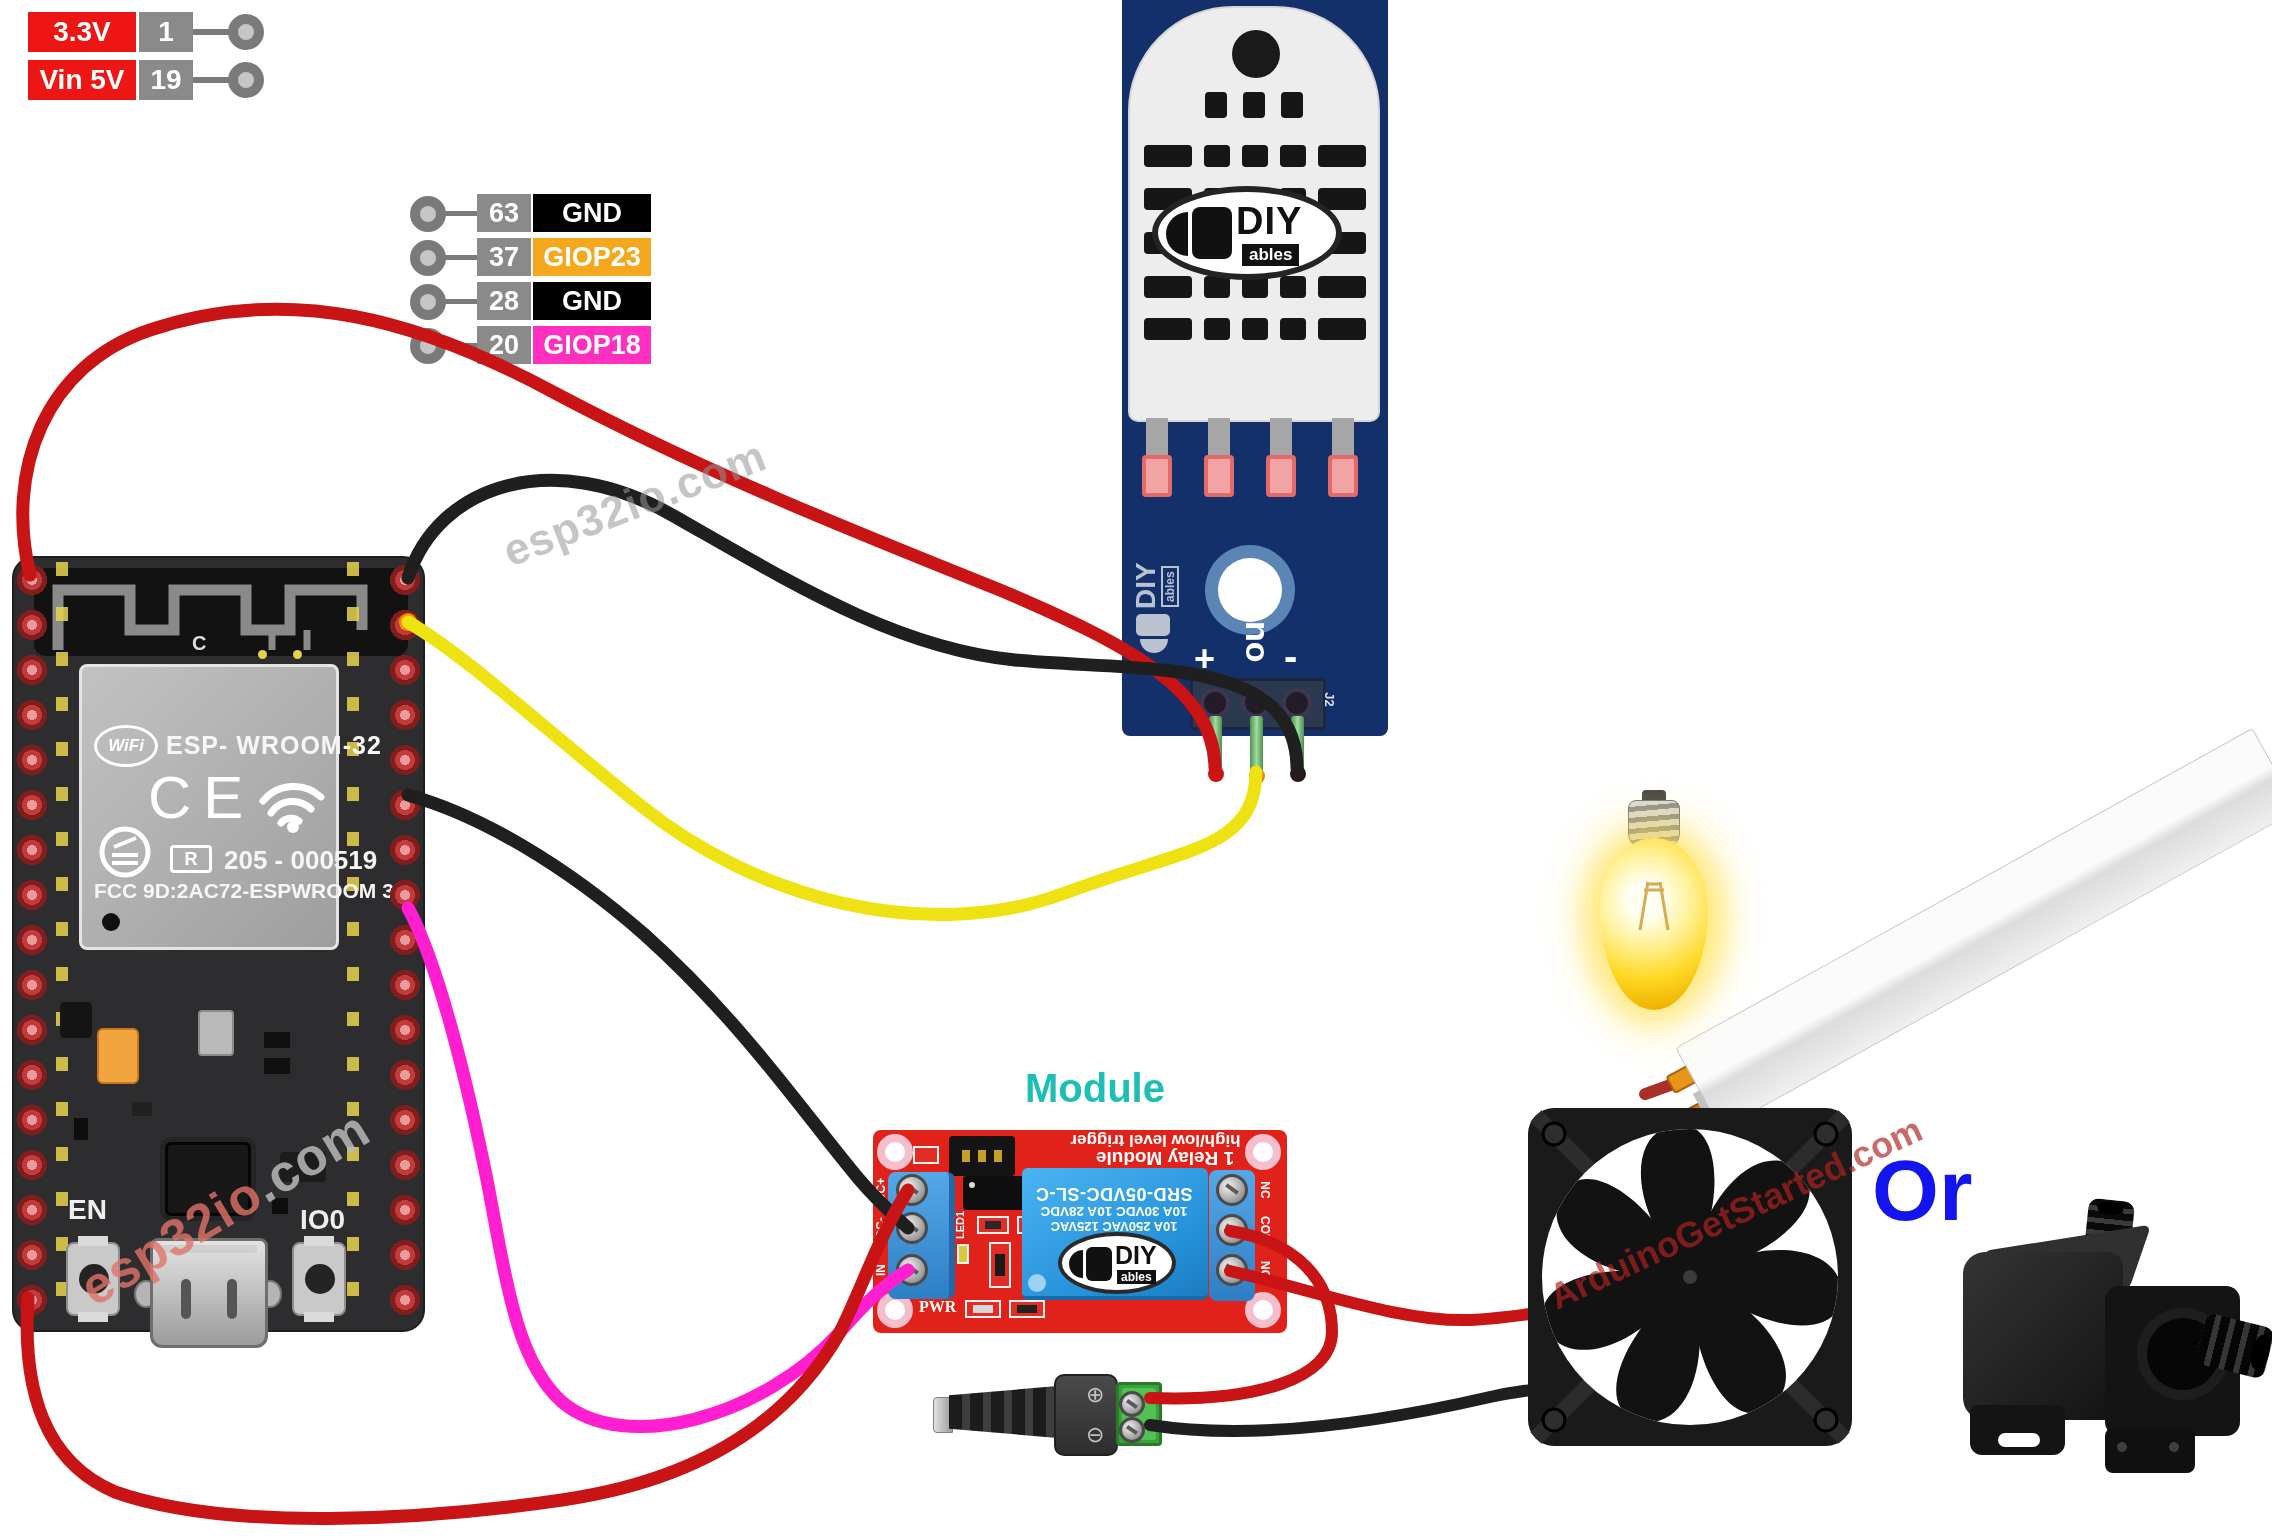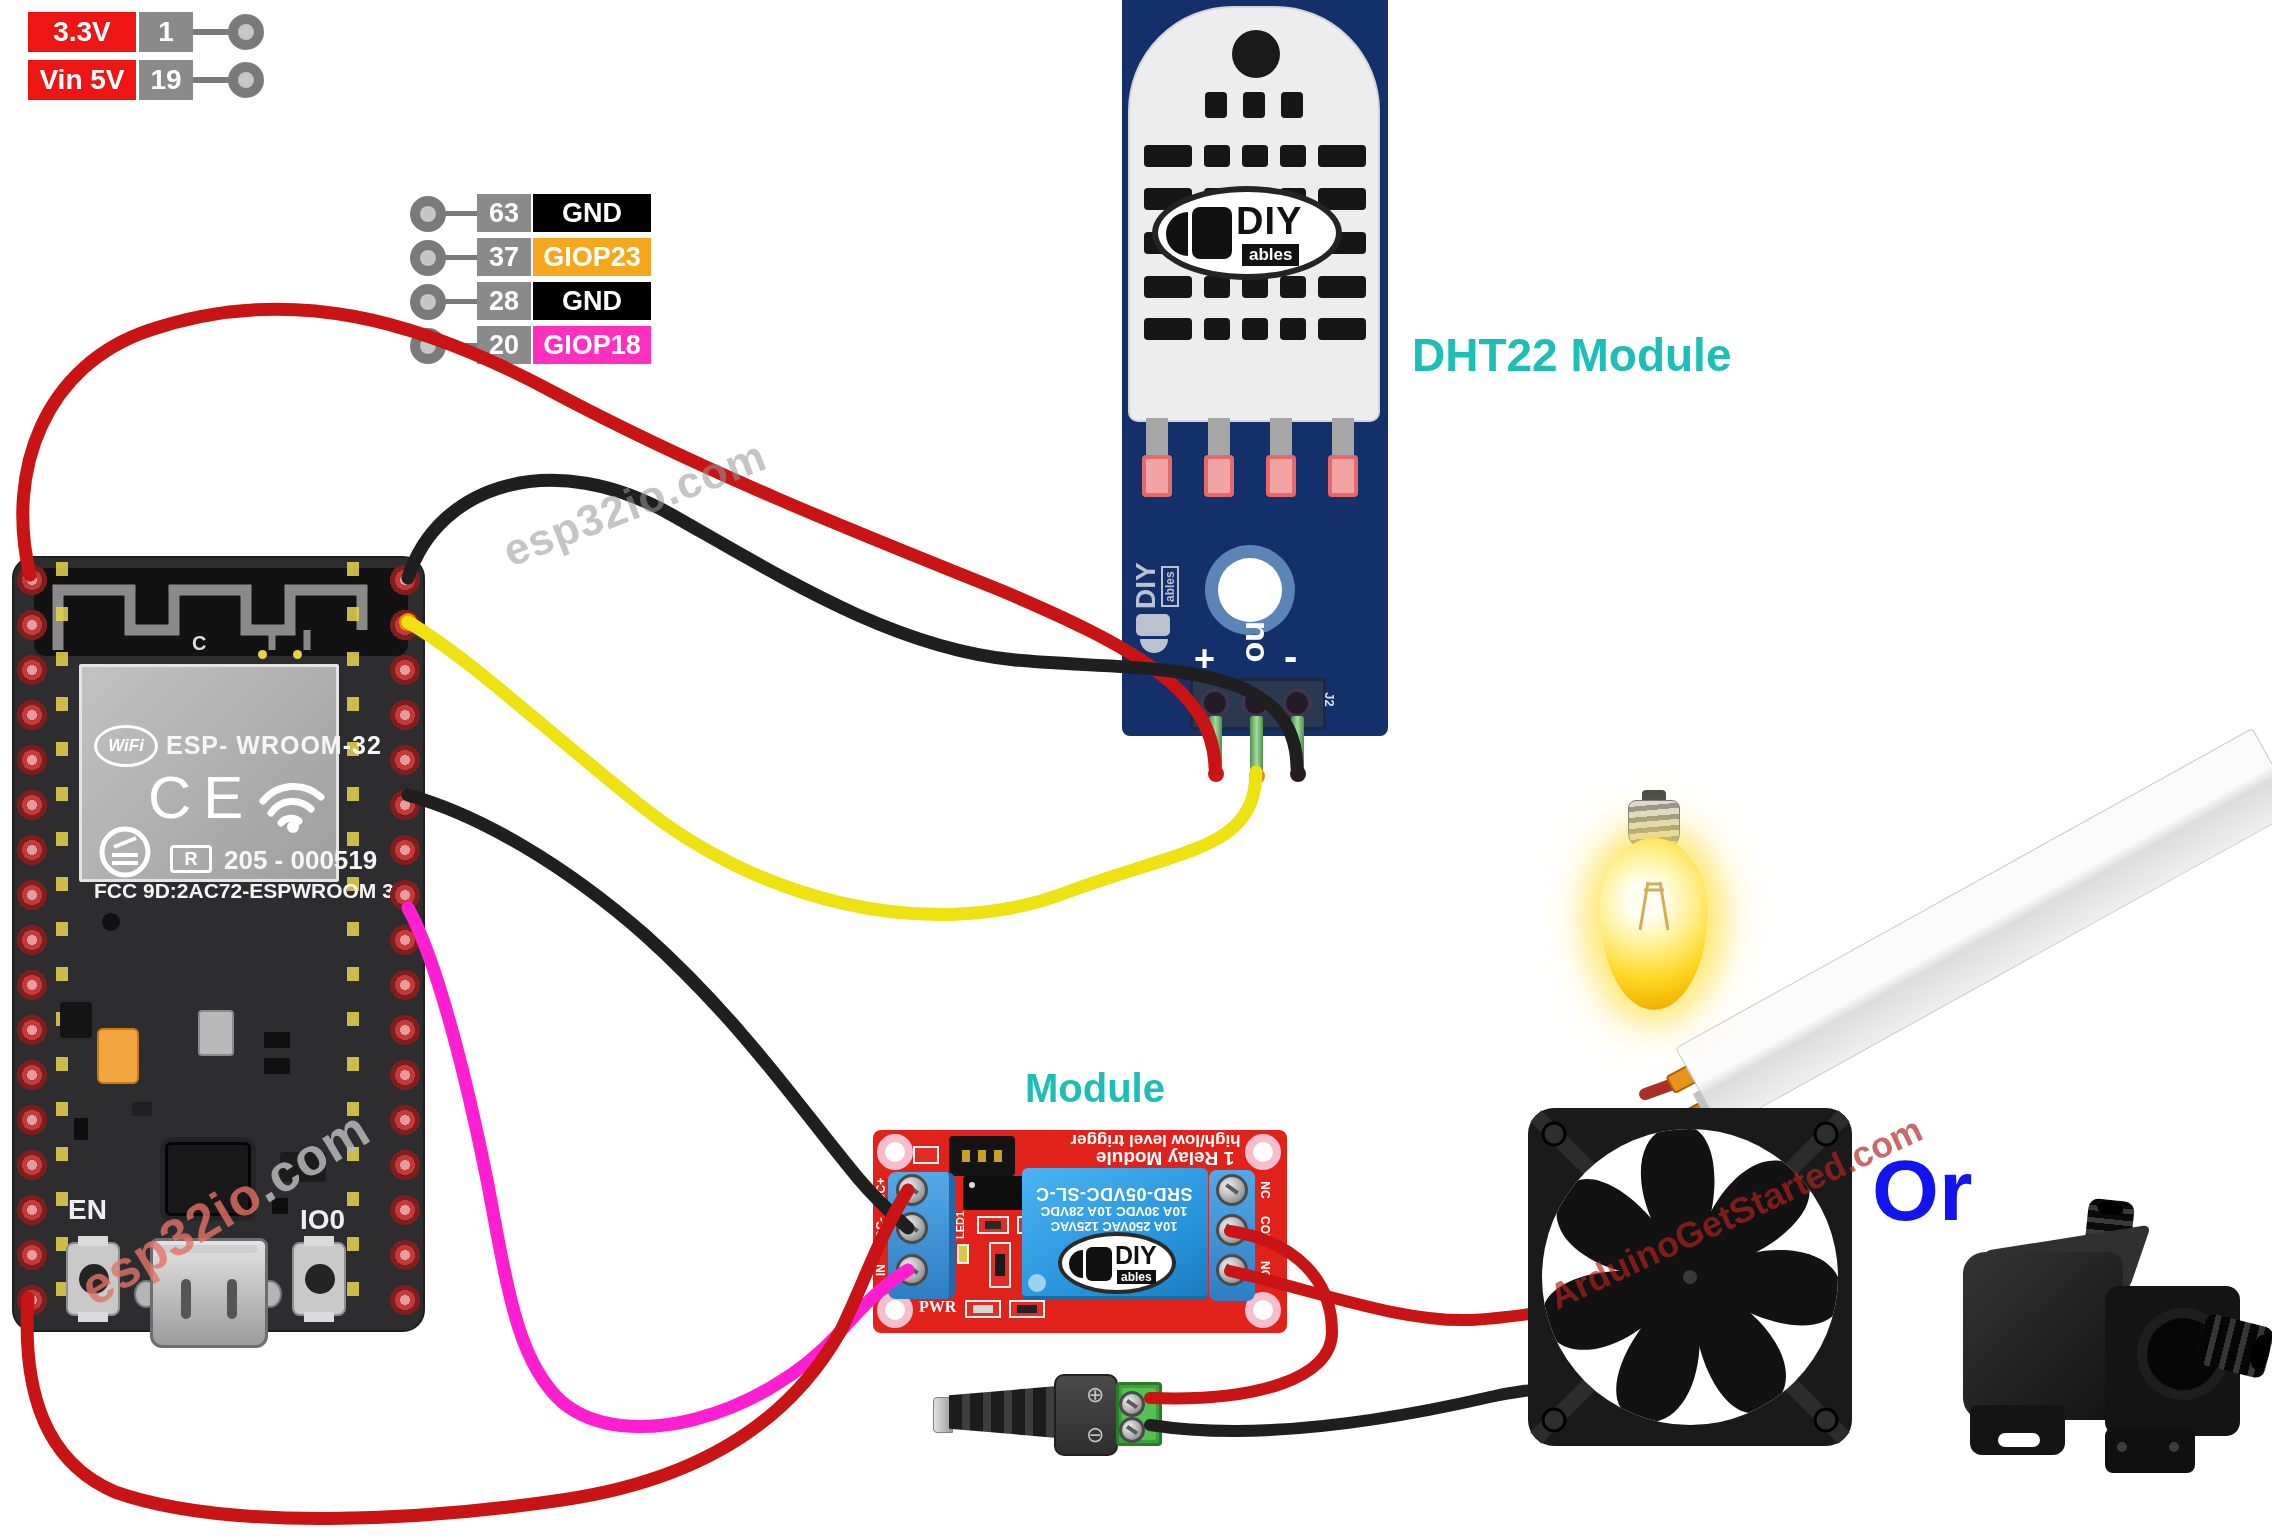--- a/index.html
+++ b/index.html
@@ -139,38 +139,37 @@
     <div class="ab" style="left:1282px;top:688px;width:30px;height:30px;background:#231B28;border:4px solid #3E3550;box-sizing:border-box;border-radius:50%;"></div>
     <div class="ab b w" style="left:1322px;top:692px;font-size:13px;transform:rotate(90deg);opacity:.85;">J2</div>
 
     <div class="ab" style="left:1209px;top:716px;width:13px;height:58px;background:linear-gradient(90deg,#4E8F4E,#9FDC9F 50%,#4E8F4E);border-radius:3px;"></div>
     <div class="ab" style="left:1250px;top:716px;width:13px;height:58px;background:linear-gradient(90deg,#4E8F4E,#9FDC9F 50%,#4E8F4E);border-radius:3px;"></div>
     <div class="ab" style="left:1291px;top:716px;width:13px;height:58px;background:linear-gradient(90deg,#4E8F4E,#9FDC9F 50%,#4E8F4E);border-radius:3px;"></div>
     <div class="ab" style="left:1208px;top:766px;width:16px;height:16px;background:#CC1616;border-radius:50%;"></div>
     <div class="ab" style="left:1249px;top:768px;width:16px;height:16px;background:#E08818;border-radius:50%;"></div>
     <div class="ab" style="left:1290px;top:766px;width:16px;height:16px;background:#2A1A1A;border-radius:50%;"></div>
   </div>
-  <div class="ab b teal nw" style="left:1412px;top:328px;font-size:46px;z-index:30;">DHT22 Module</div>
 
   <div class="ab" style="left:12px;top:556px;width:413px;height:776px;background:#2D2D30;border:2px solid #1E1E1E;box-sizing:border-box;border-radius:22px;z-index:10;">
 
     <div class="ab" style="left:20px;top:10px;width:374px;height:88px;background:#121212;border-radius:12px;overflow:hidden;">
       <svg width="374" height="88">
           <path d="M24,82 V22 H96 V62 H140 V22 H212 V62 H256 V22 H328 V62" stroke="#8A8A8A" stroke-width="11" fill="none"></path>
           <path d="M238,82 V62 M273,82 V62" stroke="#8A8A8A" stroke-width="7" fill="none"></path>
         </svg>
     </div>
     <div class="ab b" style="left:178px;top:74px;font-size:20px;color:#DDD;">C</div>
     <div class="ab" style="left:244px;top:92px;width:9px;height:9px;background:#E6D24A;border-radius:50%;"></div>
     <div class="ab" style="left:279px;top:92px;width:9px;height:9px;background:#E6D24A;border-radius:50%;"></div>
 
     <div class="ab" style="left:42px;top:4px;width:12px;height:762px;background:repeating-linear-gradient(180deg,rgba(232,212,76,0.85) 0 14px,rgba(0,0,0,0) 14px 45px);"></div>
     <div class="ab" style="left:333px;top:4px;width:12px;height:762px;background:repeating-linear-gradient(180deg,rgba(232,212,76,0.85) 0 14px,rgba(0,0,0,0) 14px 45px);"></div>
 
-    <div class="ab" style="left:65px;top:106px;width:260px;height:218px;background:linear-gradient(135deg,#C2C2C2,#9E9E9E);border:3px solid #E4E4E4;box-sizing:border-box;border-radius:2px;padding-left:28px;">
+    <div class="ab" style="left:65px;top:106px;width:260px;height:286px;background:linear-gradient(135deg,#C2C2C2,#9E9E9E);border:3px solid #E4E4E4;box-sizing:border-box;border-radius:8px;padding-left:28px;">
       <div class="ab f" style="left:12px;top:58px;width:64px;height:42px;border:3px solid #fff;border-radius:50%;box-sizing:border-box;">
         <span class="b w" style="font-size:17px;font-style:italic;">WiFi</span>
       </div>
       <div class="ab b nw" style="left:84px;top:64px;font-size:25px;color:#F6F6F6;letter-spacing:1px;">ESP- WROOM-32</div>
       <div class="ab nw" style="left:66px;top:96px;font-size:60px;color:#fff;letter-spacing:12px;">CE</div>
       <svg class="ab" style="left:175px;top:98px;" width="70" height="70" viewBox="0 0 70 70">
           <g stroke="#fff" stroke-width="7" fill="none" stroke-linecap="round">
             <path d="M14,48 a26,26 0 0,1 40,-4"></path>
             <path d="M6,36 a40,40 0 0,1 58,-4"></path>
             <path d="M24,58 a13,13 0 0,1 18,-2"></path>

